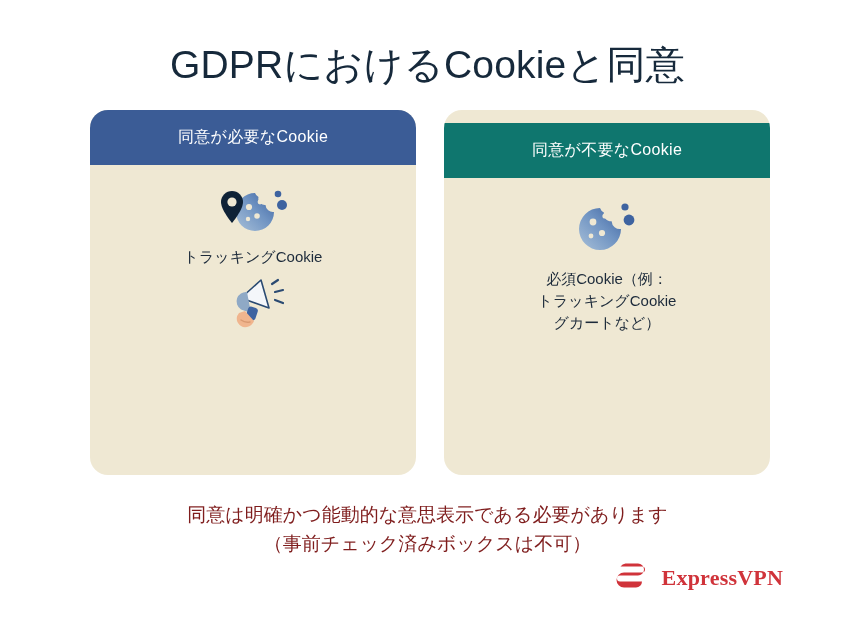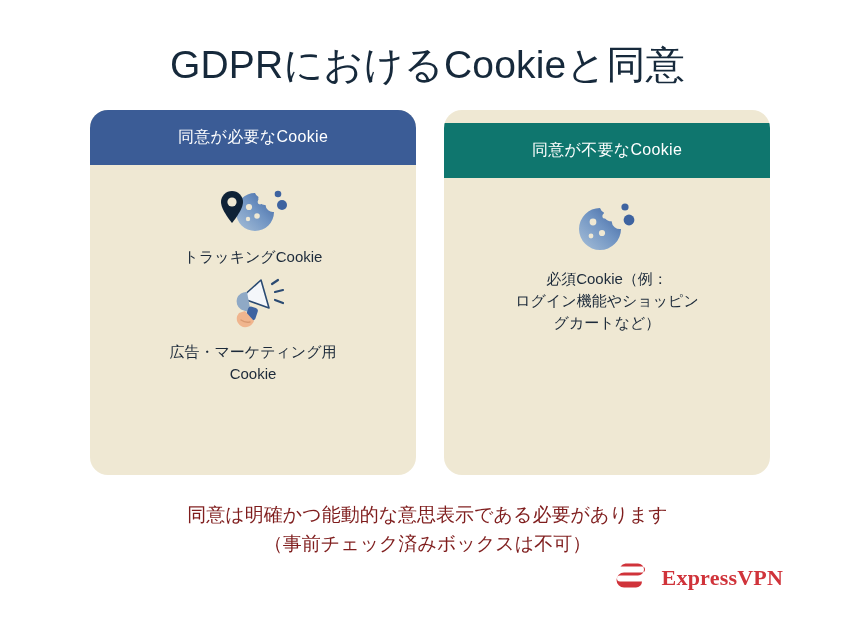--- a/index.html
+++ b/index.html
@@ -179,22 +179,20 @@
             <path d="M44 2 L52 30 L24 20 Z" fill="#f4f6fa" stroke="#2a4a72" stroke-width="1.6" stroke-linejoin="round"></path>
 
             <path d="M30 14 a9.5 9.5 0 0 0 -6 17.5 l10 3.5 z" fill="#8fa9c6"></path>
 
             <rect x="30" y="29" width="10" height="13" rx="3" transform="rotate(18 35 35)" fill="#3e63a0"></rect>
 
             <path d="M22 35 q-4 5 -1 10 q3 5 9 4 q5 -1 7 -6 l-9 -10 z" fill="#f0b58e"></path>
             <path d="M24 42 q4 3 9 2" stroke="#d99a72" stroke-width="1.4" fill="none" stroke-linecap="round"></path>
           </svg>
         </div>
-        <div class="item-label">広告・マーケティング用
-Cookie</div>
       </div>
 
 
     </div>
   </div>
 
   <div class="panel panel-right">
     <div class="panel-header">同意が不要なCookie</div>
     <div class="panel-body">
 
@@ -211,21 +209,21 @@
             <path d="M24 9 a21 21 0 1 0 21 21 a8.3 8.3 0 0 1 -9.4 -7.7 a7.2 7.2 0 0 1 -7.7 -8.8 a7.7 7.7 0 0 1 -3.9 -4.5z" fill="url(#ckgrad2)"></path>
             <circle cx="17" cy="23" r="3.4" fill="#efe8d3"></circle>
             <circle cx="29" cy="17" r="2.6" fill="#efe8d3"></circle>
             <circle cx="26" cy="34" r="3.1" fill="#efe8d3"></circle>
             <circle cx="15" cy="37" r="2.4" fill="#efe8d3"></circle>
             <circle cx="49" cy="8" r="3.6" fill="#3e63a0"></circle>
             <circle cx="53" cy="21" r="5.4" fill="#3e63a0"></circle>
           </svg>
         </div>
         <div class="item-label">必須Cookie（例：
-ログイン機能やショッピン
+トラッキングCookie
 グカートなど）</div>
       </div>
 
     </div>
   </div>
 
 </div>
 
 <div class="footer-note">同意は明確かつ能動的な意思表示である必要があります
 （事前チェック済みボックスは不可）</div>

